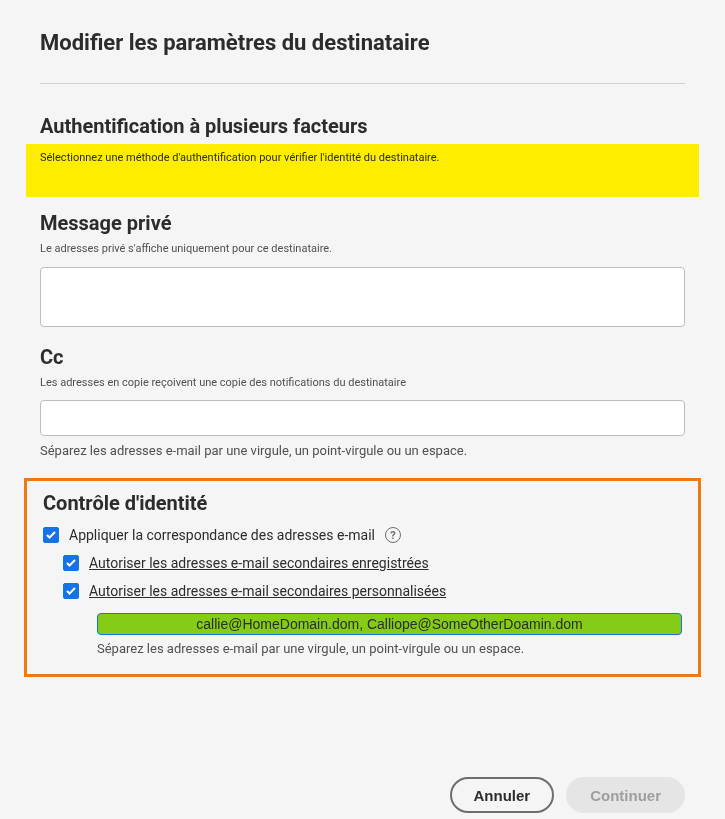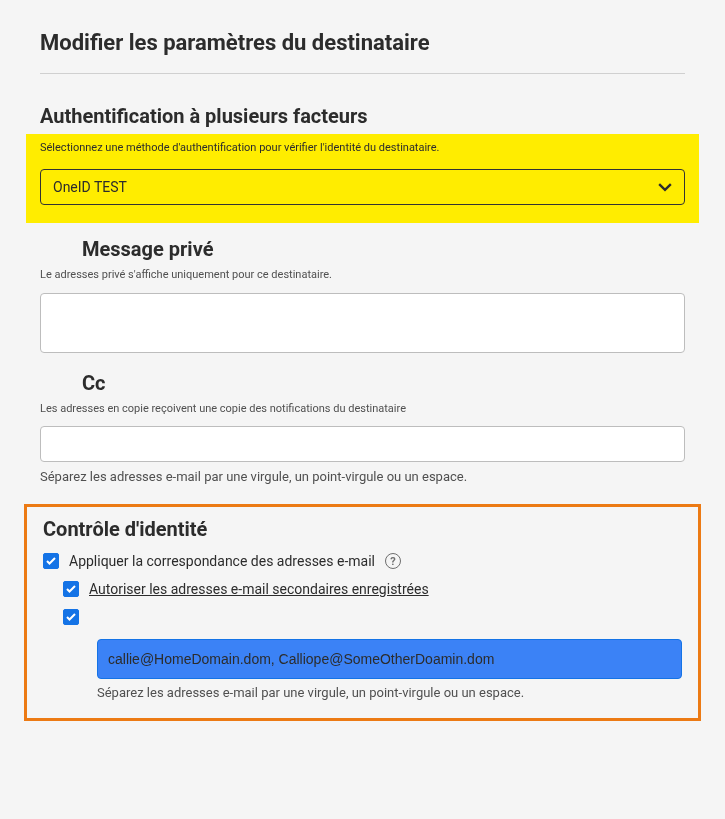--- a/index.html
+++ b/index.html
@@ -11,21 +11,21 @@
       font-family: -apple-system, BlinkMacSystemFont, "Segoe UI", Roboto, Helvetica, Arial, sans-serif;
       background: #f5f5f5;
       padding: 30px 40px 30px 40px;
       width: 725px;
       color: #2c2c2c;
     }
     h1 {
       font-size: 22px;
       font-weight: 700;
       color: #2c2c2c;
-      margin-bottom: 18px;
+      margin-bottom: 28px;
     }
     .title-divider {
       border: none;
       border-top: 1px solid #d0d0d0;
       margin-bottom: 30px;
     }
     .section-label {
       font-size: 20px;
       font-weight: 700;
       color: #2c2c2c;
@@ -86,21 +86,20 @@
       width: 100%;
       height: 36px;
       border: 1px solid #bdbdbd;
       border-radius: 4px;
       background: #fff;
       padding: 0 10px;
       font-size: 14px;
     }
     .section-spacer {
       margin-bottom: 6px;
-      margin-left: 42px;
     }
     .highlight-box {
       border: 3px solid #ec7a14;
       padding: 10px 16px 18px 16px;
       margin: 10px -16px 0 -16px;
     }
     .checkbox-row {
       display: flex;
       align-items: center;
       gap: 10px;
@@ -144,27 +143,28 @@
       color: #6e6e6e;
       flex-shrink: 0;
       cursor: help;
     }
     .email-input-wrap {
       margin-left: 54px;
       margin-top: 14px;
     }
     .email-input {
       width: 100%;
-      height: 40px;
+      height: 22px;
       border: 1px solid #1473e6;
       border-radius: 4px;
-      background: #3b82f6;
+      background: #84cc16;
       padding: 0 10px;
       font-size: 14px;
       color: #2c2c2c;
+      text-align: center;
     }
     .email-helper {
       font-size: 13px;
       color: #505050;
       margin-top: 6px;
       margin-left: 54px;
     }
     .footer {
       display: flex;
       justify-content: flex-end;
@@ -199,26 +199,20 @@
 
 
 
 <h1>Modifier les paramètres du destinataire</h1>
 <hr class="title-divider">
 
 <div class="section-label">Authentification à plusieurs facteurs</div>
 
 <div class="yellow-block">
   <div class="helper-text">Sélectionnez une méthode d'authentification pour vérifier l'identité du destinataire.</div>
-  <div class="dropdown">
-    <span>OneID TEST</span>
-    <svg class="dropdown-chevron" viewBox="0 0 12 8" fill="none" stroke="#2c2c2c" stroke-width="2">
-      <polyline points="1,1.5 6,6.5 11,1.5"></polyline>
-    </svg>
-  </div>
 </div>
 
 <div class="section-label section-spacer">Message privé</div>
 <div class="helper-text">Le adresses privé s'affiche uniquement pour ce destinataire.</div>
 <textarea class="textarea-box" style=""></textarea>
 
 <div class="section-label section-spacer">Cc</div>
 <div class="helper-text">Les adresses en copie reçoivent une copie des notifications du destinataire</div>
 <input type="text" class="input-box" value="" style="">
 <div class="helper-text-after">Séparez les adresses e-mail par une virgule, un point-virgule ou un espace.</div>
@@ -244,20 +238,21 @@
     </div>
     <span class="checkbox-label">Autoriser les adresses e-mail secondaires enregistrées</span>
   </div>
 
   <div class="checkbox-row indent">
     <div class="checkbox">
       <svg viewBox="0 0 10 8">
           <path d="M1 4 L3.5 6.5 L9 1" stroke="#fff" stroke-width="2" fill="none"></path>
         </svg>
     </div>
+    <span class="checkbox-label">Autoriser les adresses e-mail secondaires personnalisées</span>
   </div>
 
   <div class="email-input-wrap">
     <input type="text" class="email-input" value="callie@HomeDomain.dom, Calliope@SomeOtherDoamin.dom" style="">
   </div>
   <div class="email-helper">Séparez les adresses e-mail par une virgule, un point-virgule ou un espace.</div>
 </div>
 
 <div class="footer">
   <button class="btn btn-secondary">Annuler</button>

